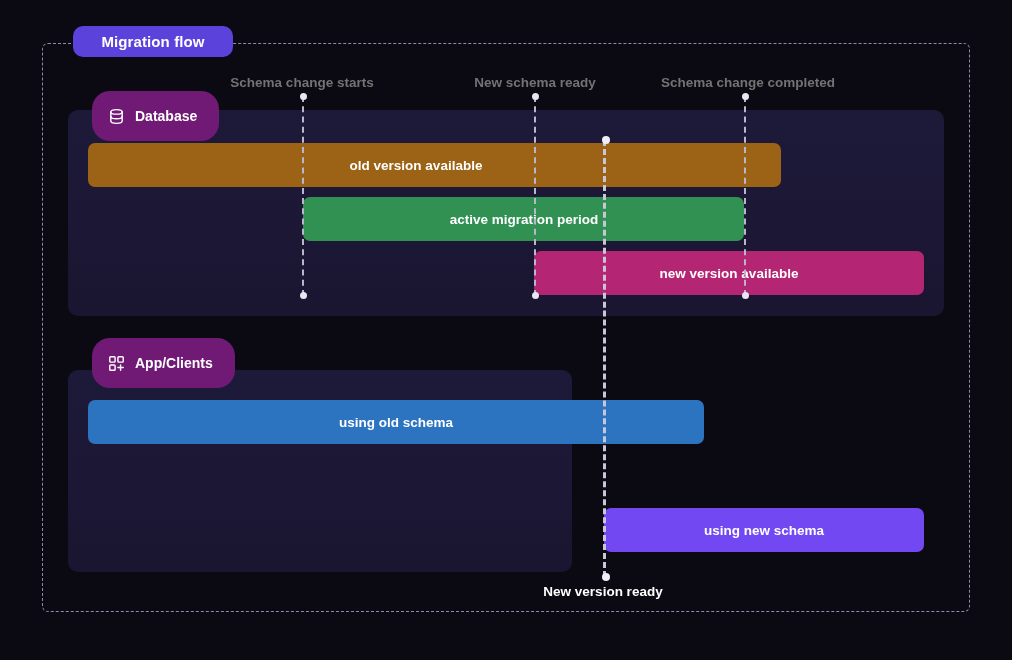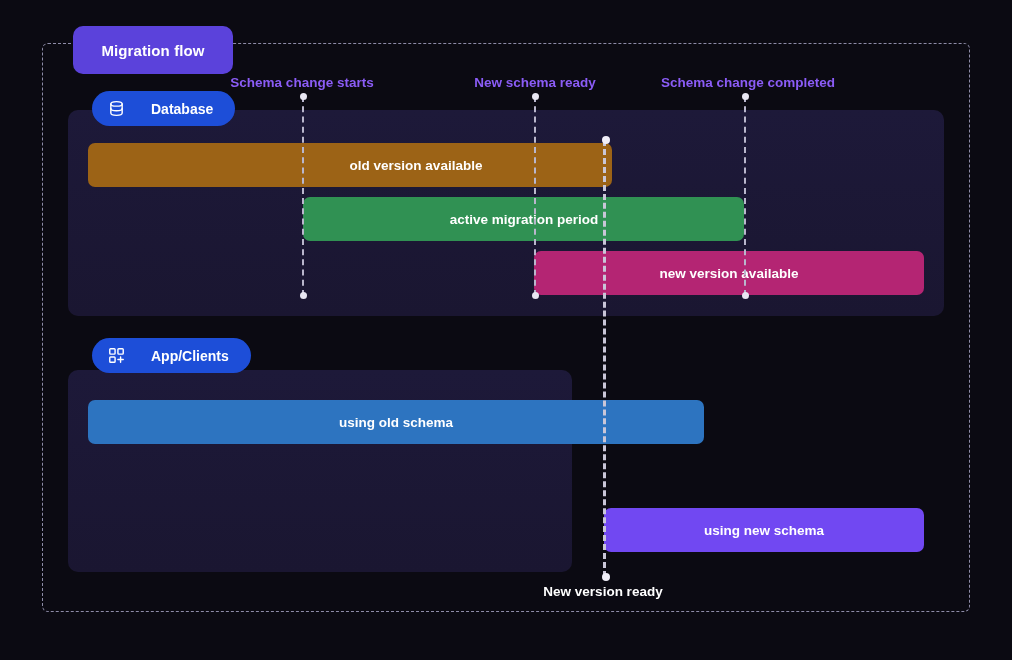--- a/index.html
+++ b/index.html
@@ -20,21 +20,21 @@
     width:928px;height:569px;
     border:1.5px dashed #8e8ca8;
     border-radius:6px;
     box-sizing:border-box;
   }
 
   
   .title-pill{
     position:absolute;
     left:73px;top:26px;
-    width:160px;height:48px;
+    width:160px;height:31px;
     background:#5b42db;
     border-radius:10px;
     display:flex;align-items:center;justify-content:center;
     color:#ffffff;
     font-size:15px;font-weight:bold;
     letter-spacing:.1px;
     z-index:40;
   }
 
   
@@ -42,26 +42,26 @@
     position:absolute;
     background:linear-gradient(180deg,#1d1939 0%,#1a1631 100%);
     border-radius:10px;
   }
   #panel-db{left:68px;top:110px;width:876px;height:206px;}
   #panel-app{left:68px;top:370px;width:504px;height:202px;}
 
   
   .lane-pill{
     position:absolute;
-    height:35px;
-    background:#1d4ed8;
+    height:50px;
+    background:#701a75;
     border-radius:18px;
     display:flex;align-items:center;
     padding:0 22px 0 16px;
-    gap:26px;
+    gap:10px;
     color:#ffffff;
     font-size:14px;font-weight:bold;
     z-index:30;
   }
   #pill-db{left:92px;top:91px;}
   #pill-app{left:92px;top:338px;}
   .lane-pill svg{display:block;}
 
   
   .vline{
@@ -75,21 +75,21 @@
     position:absolute;
     left:-4px;
     width:7px;height:7px;border-radius:50%;
     background:#e8e6f2;
   }
   .vline .cap.top{top:-3px;}
   .vline .cap.bot{bottom:-3px;}
 
   .vtick-label{
     position:absolute;
-    color:#8b5cf6;
+    color:#737373;
     font-size:13.5px;font-weight:bold;
     white-space:nowrap;
     transform:translateX(-50%);
     z-index:30;
   }
 
   
   .deploy-line{
     position:absolute;
     width:0;
@@ -180,21 +180,21 @@
     <div class="cap top"></div>
     <div class="cap bot"></div>
   </div>
 
   <div class="deploy-line" style="left:603px;top:140px;height:437px;">
     <div class="cap top"></div>
     <div class="cap bot"></div>
   </div>
   <div class="deploy-label" style="left:603px;top:584px;">New version ready</div>
 
-  <div class="bar" style="left:88px;top:143px;width:524px;height:44px;background:#9c6316;padding-left:18px;">
+  <div class="bar" style="left:88px;top:143px;width:693px;height:44px;background:#9c6316;padding-left:18px;">
     <span style="left:328px;">old version available</span>
   </div>
 
   <div class="bar" style="left:303px;top:197px;width:441px;height:44px;background:#309153;">
     <span style="left:221px;">active migration period</span>
   </div>
 
   <div class="bar" style="left:534px;top:251px;width:390px;height:44px;background:#b42573;">
     <span style="left:195px;">new version available</span>
   </div>

